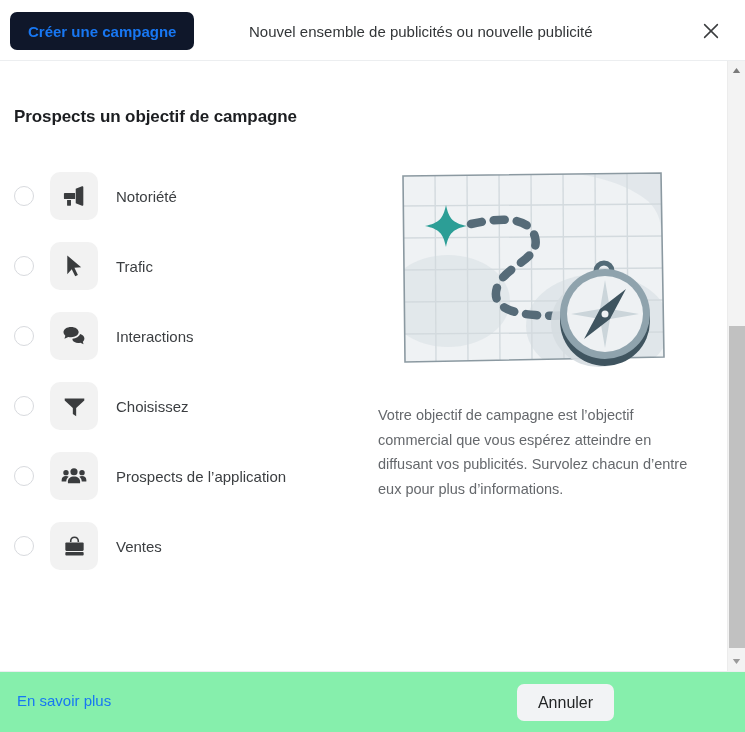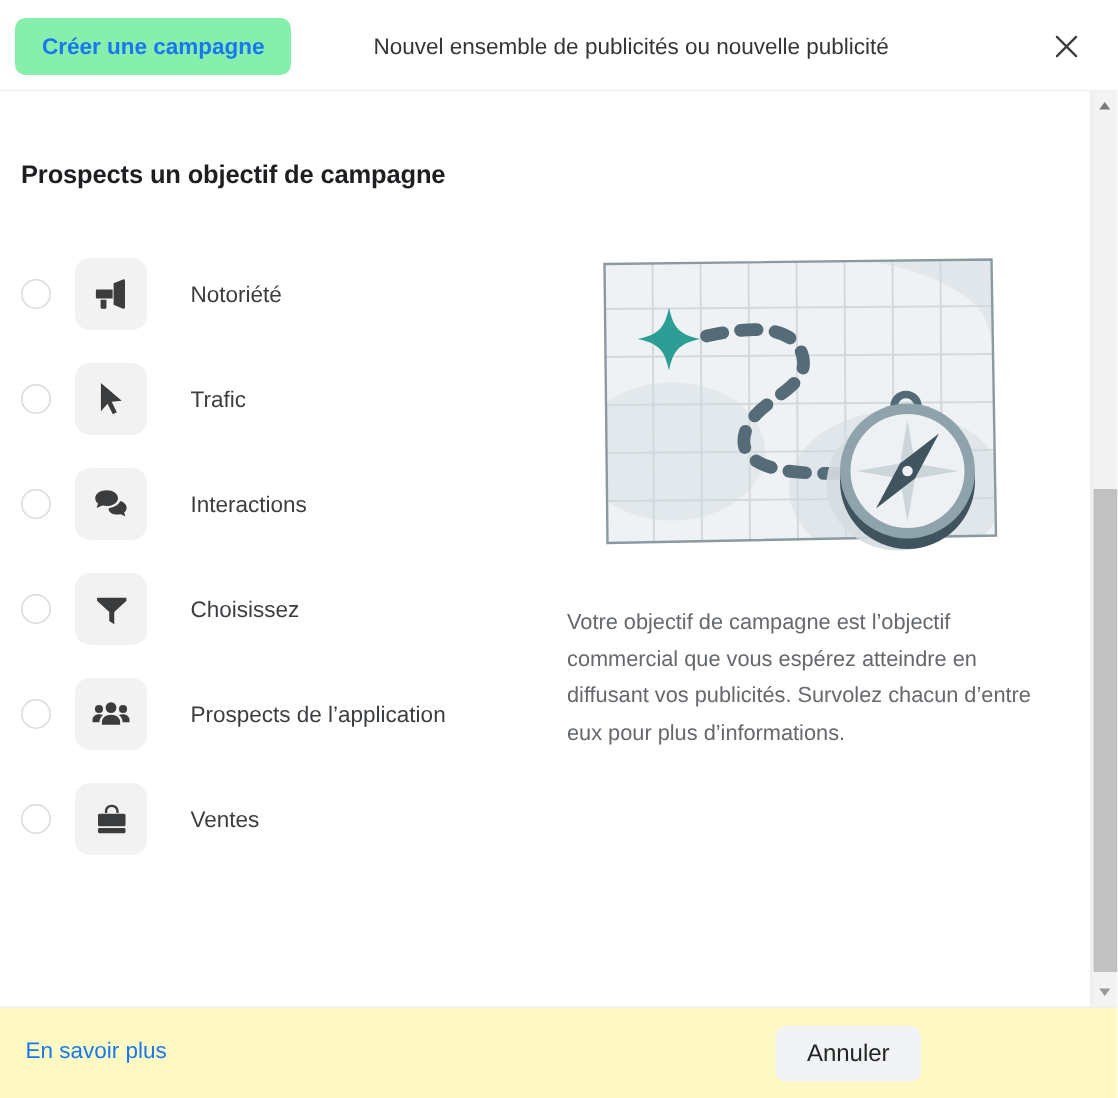--- a/index.html
+++ b/index.html
@@ -27,21 +27,21 @@
     box-sizing: border-box;
   }
   .tab-create {
     position: absolute;
     left: 10px;
     top: 12px;
     height: 38px;
     padding: 0 18px;
     display: flex;
     align-items: center;
-    background: #86efac;
+    background: #0f172a;
     color: #1877f2;
     font-size: 15px;
     font-weight: bold;
     border-radius: 7px;
     white-space: nowrap;
     cursor: pointer;
   }
   .tab-new {
     position: absolute;
     left: 228px;
@@ -121,21 +121,21 @@
     min-width: 48px;
     margin-left: 16px;
     background: #f2f2f2;
     border-radius: 10px;
     display: flex;
     align-items: center;
     justify-content: center;
   }
   .icon-tile svg { display: block; fill: #3a3c3e; }
   .objective-label {
-    margin-left: 29px;
+    margin-left: 18px;
     font-size: 15px;
     color: #3b3e41;
     white-space: nowrap;
   }
 
   
   .right-panel {
     position: absolute;
     left: 378px;
     top: 100px;
@@ -188,21 +188,21 @@
     cursor: pointer;
   }
 
   
   .footer {
     position: absolute;
     left: 0;
     bottom: 0;
     width: 745px;
     height: 61px;
-    background: #fef9c3;
+    background: #86efac;
     border-top: 1px solid #eceef0;
     box-sizing: border-box;
   }
   .learn-more {
     position: absolute;
     left: 17px;
     top: 20px;
     font-size: 15px;
     color: #1877f2;
     cursor: pointer;

